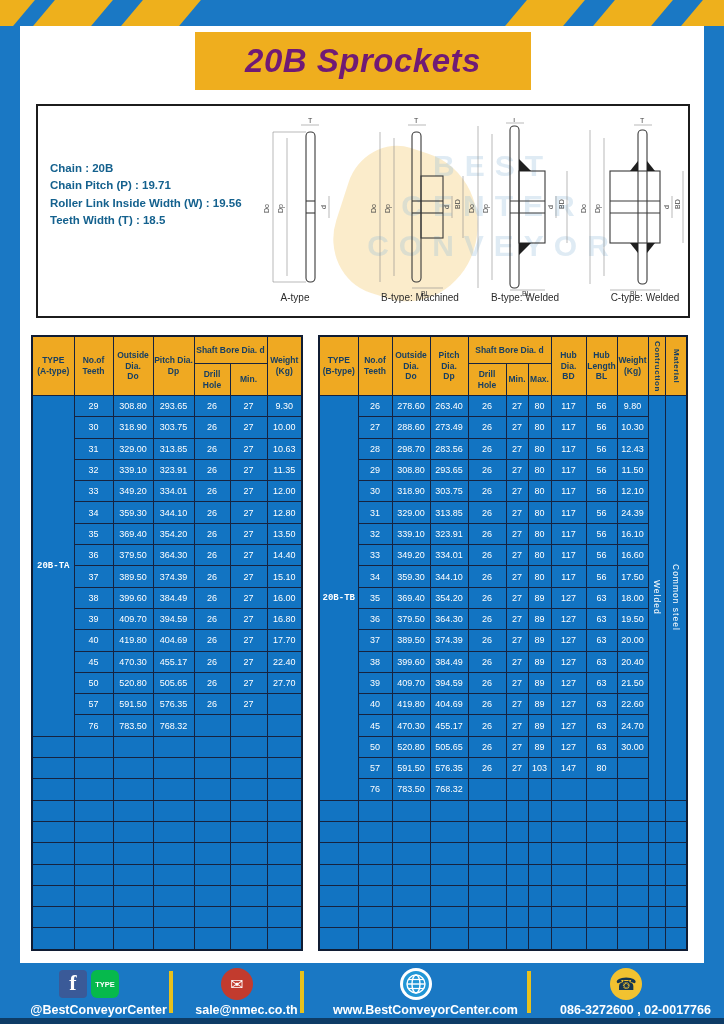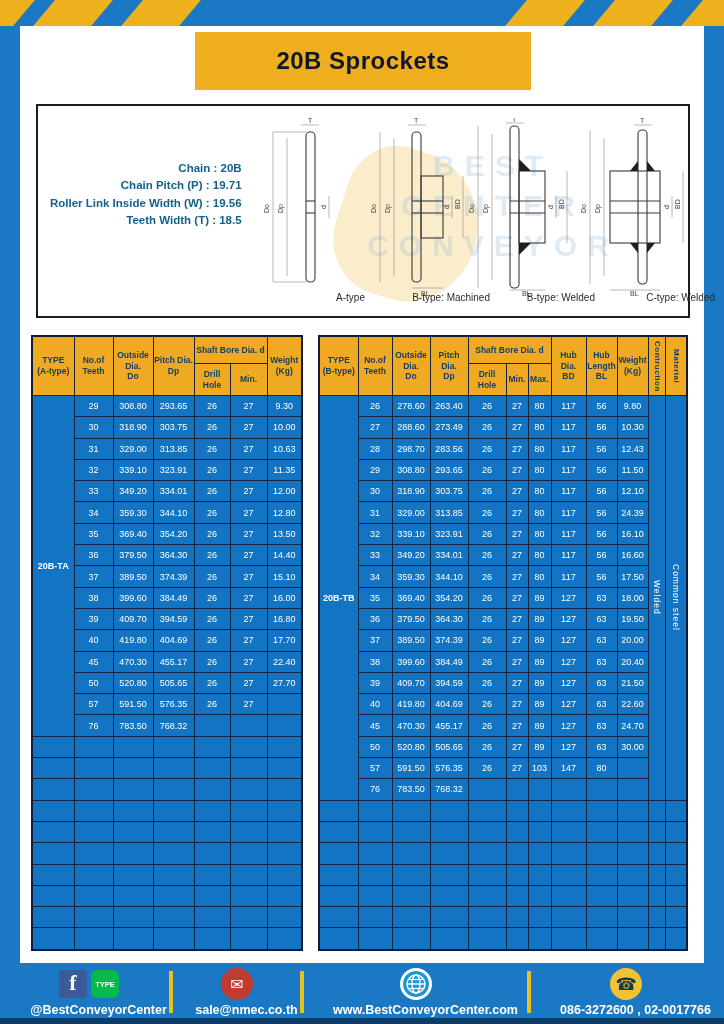--- a/index.html
+++ b/index.html
@@ -9,49 +9,49 @@
   
   .topband{position:absolute;left:0;top:0;width:724px;height:26px;background:#1a78c4;overflow:hidden;}
   .pg{position:absolute;top:-4px;height:34px;width:58px;background:#eeb01c;transform:skewX(-40deg);}
 
   
   .page{position:absolute;left:20px;top:26px;width:684px;height:937px;background:#ffffff;}
 
   
   .titlebox{position:absolute;left:195px;top:32px;width:336px;height:58px;background:#efae1e;
             display:flex;align-items:center;justify-content:center;}
-  .titlebox span{font-size:24px;font-weight:bold;color:#0f172a;letter-spacing:.5px;}
+  .titlebox span{font-size:33px;font-weight:bold;color:#701a75;letter-spacing:.5px;font-style:italic;}
 
   
   .specbox{position:absolute;left:36px;top:104px;width:654px;height:214px;background:#fff;
            border:2px solid #1c1c1c;box-sizing:border-box;}
-  .specs{position:absolute;left:12px;top:54px;text-align:right;}
+  .specs{position:absolute;left:12px;top:54px;}
   .specs div{font-size:11.5px;font-weight:bold;color:#14618e;line-height:17.4px;white-space:nowrap;}
   .wmark{position:absolute;left:290px;top:40px;width:330px;text-align:center;pointer-events:none;}
   .wmark div{font-size:30px;font-weight:bold;letter-spacing:10px;color:rgba(150,190,220,.30);line-height:40px;}
   .wblob{position:absolute;left:300px;top:45px;width:140px;height:150px;background:rgba(240,185,70,.28);
          border-radius:40% 60% 55% 45%;transform:rotate(18deg);}
   .diag{position:absolute;top:12px;}
-  .dlabel{position:absolute;top:186px;width:140px;text-align:right;font-size:10px;color:#2b2b2b;}
+  .dlabel{position:absolute;top:186px;width:140px;text-align:center;font-size:10px;color:#2b2b2b;}
   .part{stroke:#3a3a3a;fill:none;stroke-width:1.1;}
   .dim{stroke:#8a8a8a;stroke-width:.6;}
   .weld{fill:#1f1f1f;stroke:none;}
   text.dl{font-family:"Liberation Sans",sans-serif;font-size:7px;fill:#444;}
 
   
   table{border-collapse:collapse;table-layout:fixed;position:absolute;top:335px;}
   #tableA{left:31px;}
   #tableB{left:318px;}
   th,td{border:1px solid #16233f;padding:0;text-align:center;vertical-align:middle;overflow:hidden;}
   th{background:#efa922;color:#173f63;font-size:8.5px;font-weight:bold;line-height:1.25;}
   th span{display:block;}
   .hr1 th{height:26px;}
   .hr2 th{height:31px;}
   td{background:#1274c2;color:#ffffff;font-size:9px;height:20.3px;}
-  td.typecell{font-weight:bold;}
+  td.typecell{font-weight:bold;font-family:Liberation Mono, monospace;}
   th.vhead,td.vcell{writing-mode:vertical-rl;}
   th.vhead{font-size:8px;letter-spacing:.5px;}
   td.vcell{font-size:8.5px;letter-spacing:1px;}
   table{border:2px solid #101c33;}
 
   
   .footer{position:absolute;left:0;top:963px;width:724px;height:61px;background:#1a78c4;}
   .footer .bottomedge{position:absolute;left:0;bottom:0;width:724px;height:6px;background:#0e3c66;}
   .fgroup{position:absolute;top:3px;display:flex;flex-direction:column;align-items:center;}
   .ficons{display:flex;gap:4px;align-items:center;height:36px;}

